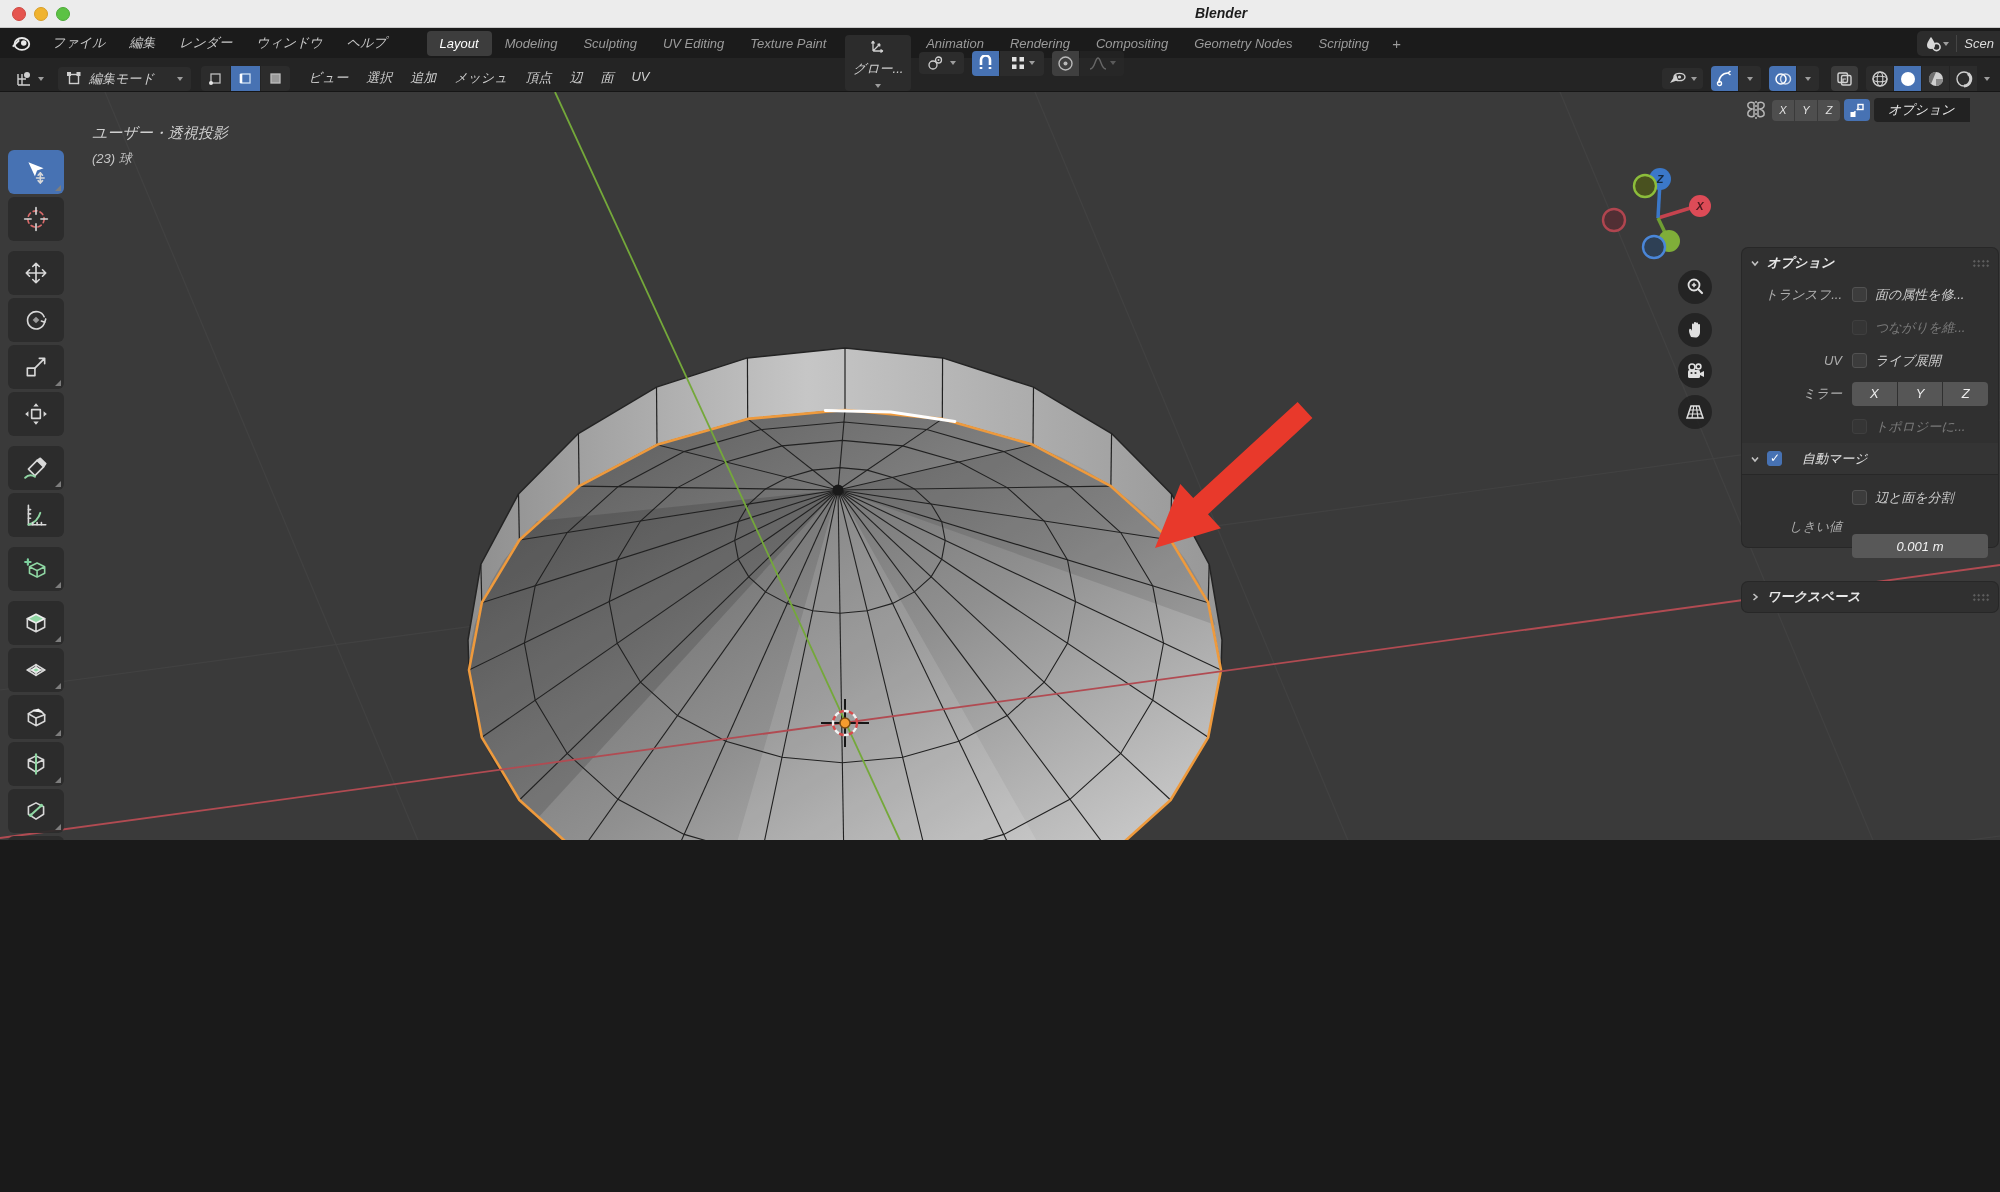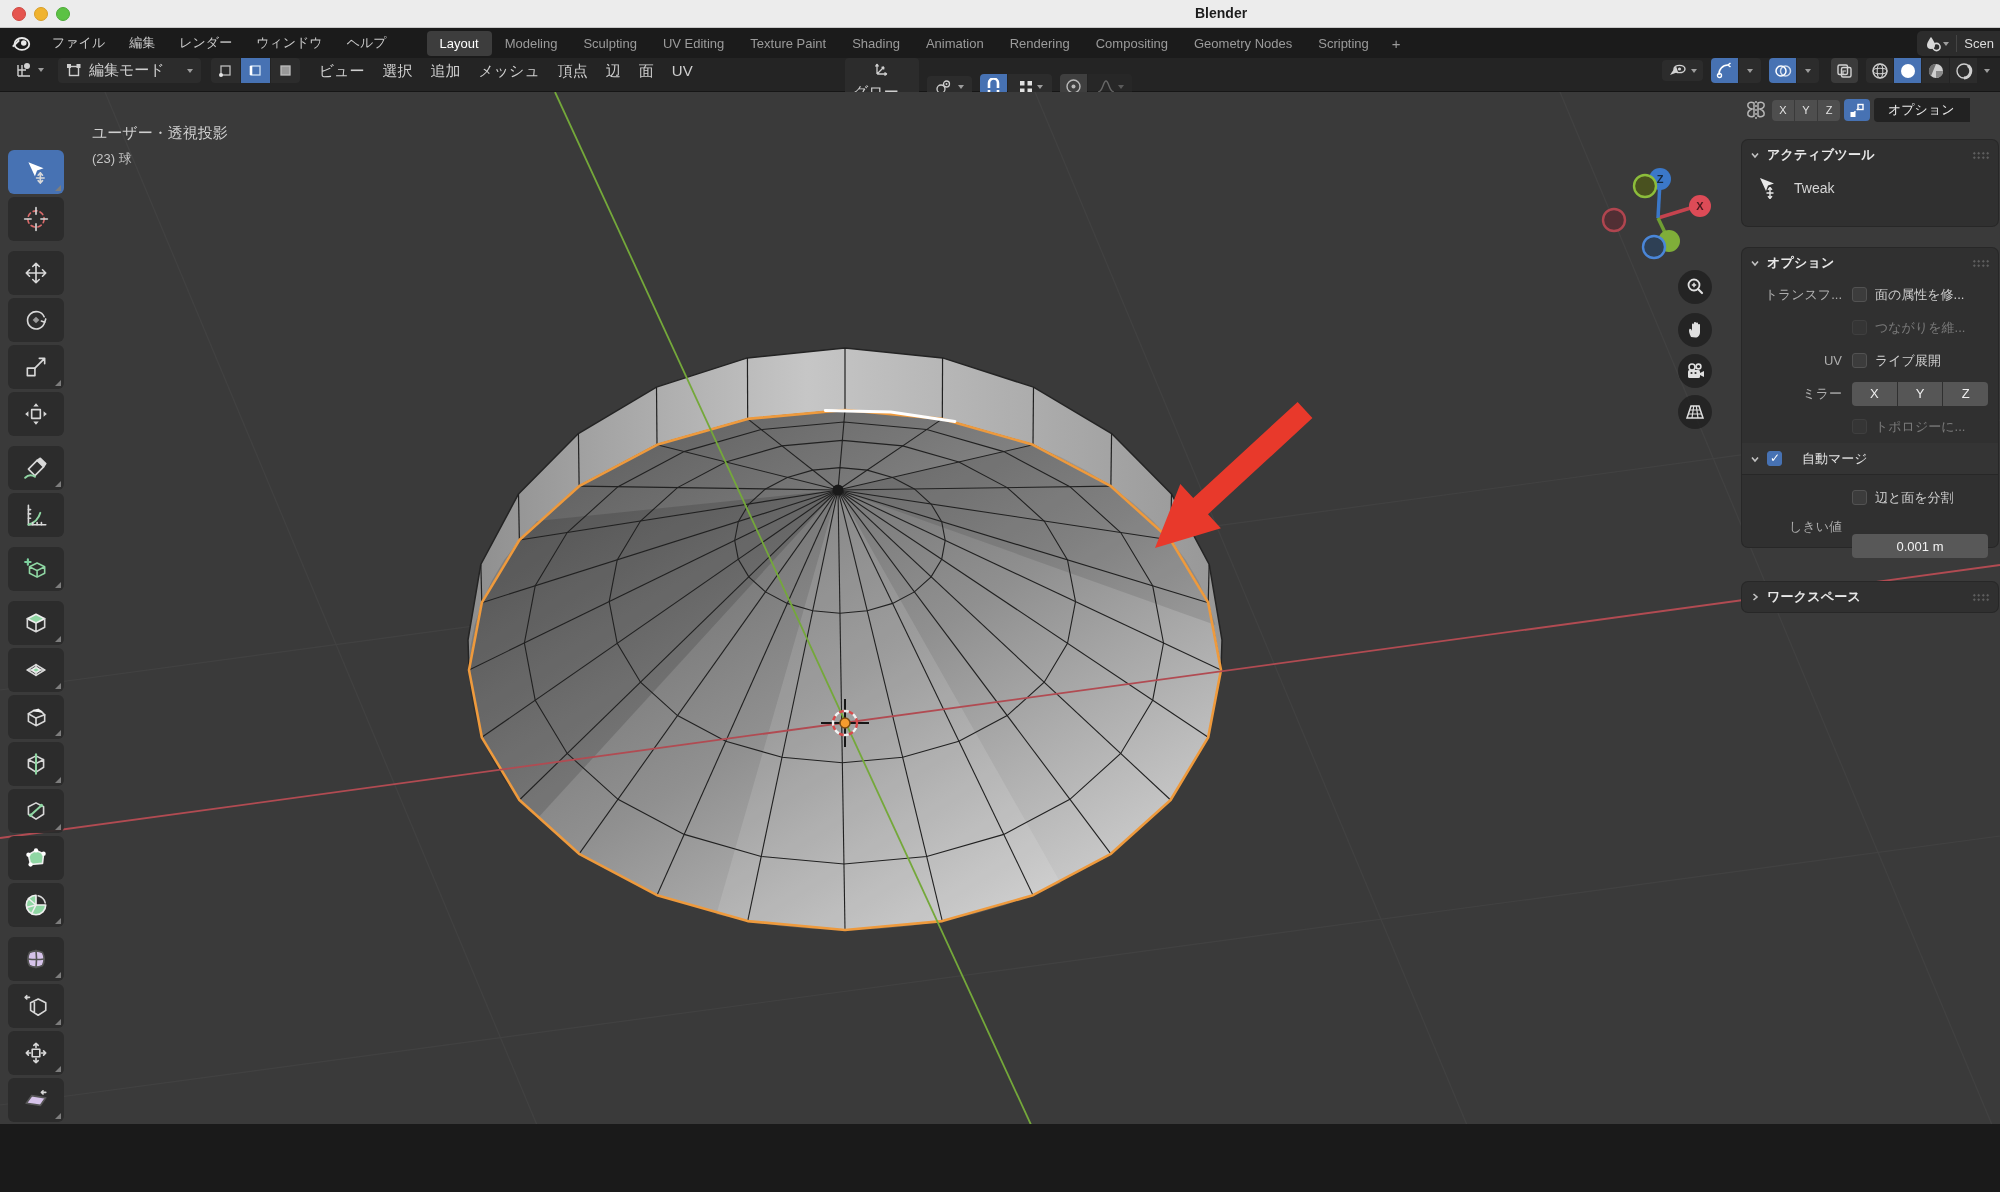--- a/index.html
+++ b/index.html
@@ -1,18 +1,18 @@
 <!DOCTYPE html>
 <html><head>
 <meta charset="utf-8">
 <style>
   * { margin:0; padding:0; box-sizing:border-box; }
   html,body { background:#1a1a1a; }
   body { font-family:"Liberation Sans","DejaVu Sans",sans-serif; }
-  .app { position:relative; width:2000px; height:1124px; overflow:hidden; background:#eab308; }
+  .app { position:relative; width:2000px; height:840px; overflow:hidden; background:#eab308;font-style:italic; }
 
   
   .titlebar { position:absolute; left:0; top:0; width:100%; height:28px; background:#ececec; border-bottom:1px solid #c9c9c9; }
   .tl-dot { position:absolute; top:7px; width:14px; height:14px; border-radius:50%; }
   .tl-close { left:12px; background:#e5554f; border:1px solid #ce4942; }
   .tl-min { left:34px; background:#f0b32f; border:1px solid #d89e28; }
   .tl-max { left:56px; background:#5cc244; border:1px solid #4daa39; }
   .win-title { position:absolute; left:1195px; top:5px; font-size:14px; font-weight:bold; color:#1c1c1c; }
 
   
@@ -20,21 +20,21 @@
   .blogo { width:22px; height:22px; margin:0 8px 0 10px; }
   .menu-item { padding:4px 12px; cursor:default; }
   .tabs { display:flex; align-items:center; margin-left:28px; }
   .tab { padding:5px 13px; color:#9b9b9b; border-radius:4px; }
   .tab.active { background:#3d3d3d; color:#ffffff; }
   .tab-add { padding:3px 10px; color:#9b9b9b; font-size:15px; }
   .scene-widget { position:absolute; right:0; top:3px; height:25px; display:flex; align-items:center; background:#2c2c2c; border-radius:5px 0 0 5px; padding:0 6px 0 6px; color:#dcdcdc; }
   .scene-widget .sep { width:1px; height:17px; background:#454545; margin:0 7px; }
 
   
-  .vheader { position:absolute; left:0; top:58px; width:100%; height:34px; background:#242424; border-bottom:1px solid #161616; display:flex; align-items:flex-start; color:#cfcfcf; font-size:15px; }
+  .vheader { position:absolute; left:0; top:58px; width:100%; height:34px; background:#242424; border-bottom:1px solid #161616; display:flex; align-items:flex-end; color:#cfcfcf; font-size:13px; }
   .hbtn { display:flex; align-items:center; gap:4px; background:#2c2c2c; border-radius:4px; padding:3px 6px; margin-left:6px; }
   .hbtn.plain { background:transparent; }
   .hfield { display:flex; align-items:center; gap:6px; background:#2c2c2c; border-radius:4px; padding:3px 8px; margin-left:8px; }
   .chev { width:0; height:0; border-left:3.5px solid transparent; border-right:3.5px solid transparent; border-top:4.5px solid #9d9d9d; display:inline-block; }
   .selmodes { display:flex; gap:1px; margin-left:10px; }
   .selmode { width:29px; height:25px; background:#2c2c2c; display:flex; align-items:center; justify-content:center; }
   .selmode:first-child { border-radius:4px 0 0 4px; }
   .selmode:last-child { border-radius:0 4px 4px 0; }
   .selmode.active { background:#4772b3; }
   .hmenus { display:flex; margin-left:10px; }
@@ -615,36 +615,20 @@
       <div class="sb-bluebtn">
         <svg width="16" height="15" viewBox="0 0 16 15">
           <rect x="1.5" y="9" width="5" height="5" fill="#fff"></rect>
           <rect x="9" y="1.5" width="5" height="5" fill="none" stroke="#fff" stroke-width="1.4"></rect>
           <path d="M5 9.5 L10.5 4.5" stroke="#fff" stroke-width="1.4" stroke-dasharray="2 1.6"></path>
         </svg>
       </div>
       <div class="sb-tabbtn">オプション</div>
     </div>
 
-    <div class="panel" style="top:48px; height:86px;">
-      <div class="phead">
-        <svg width="10" height="10" viewBox="0 0 10 10">
-            <polyline points="2,3.5 5,7 8,3.5" fill="none" stroke="#c2c2c2" stroke-width="1.6"></polyline>
-          </svg>
-        <span class="title">アクティブツール</span>
-        <span class="grip"></span>
-      </div>
-      <div class="tweakrow">
-        <svg width="24" height="24" viewBox="0 0 24 24">
-          <polygon points="4,2 10,15 12,9.5 18,7.5" fill="#e8e8e8"></polygon>
-          <path d="M14 13 v8 M10.5 17 h7 M14 11.5 l-2 2.4 M14 11.5 l2 2.4 M14 22.5 l-2-2.4 M14 22.5 l2-2.4" stroke="#e8e8e8" stroke-width="1.4" fill="none"></path>
-        </svg>
-        <span class="tname">Tweak</span>
-      </div>
-    </div>
 
     <div class="panel" style="top:156px;">
       <div class="phead">
         <svg width="10" height="10" viewBox="0 0 10 10">
             <polyline points="2,3.5 5,7 8,3.5" fill="none" stroke="#c2c2c2" stroke-width="1.6"></polyline>
           </svg>
         <span class="title">オプション</span>
         <span class="grip"></span>
       </div>
       <div class="prow">

